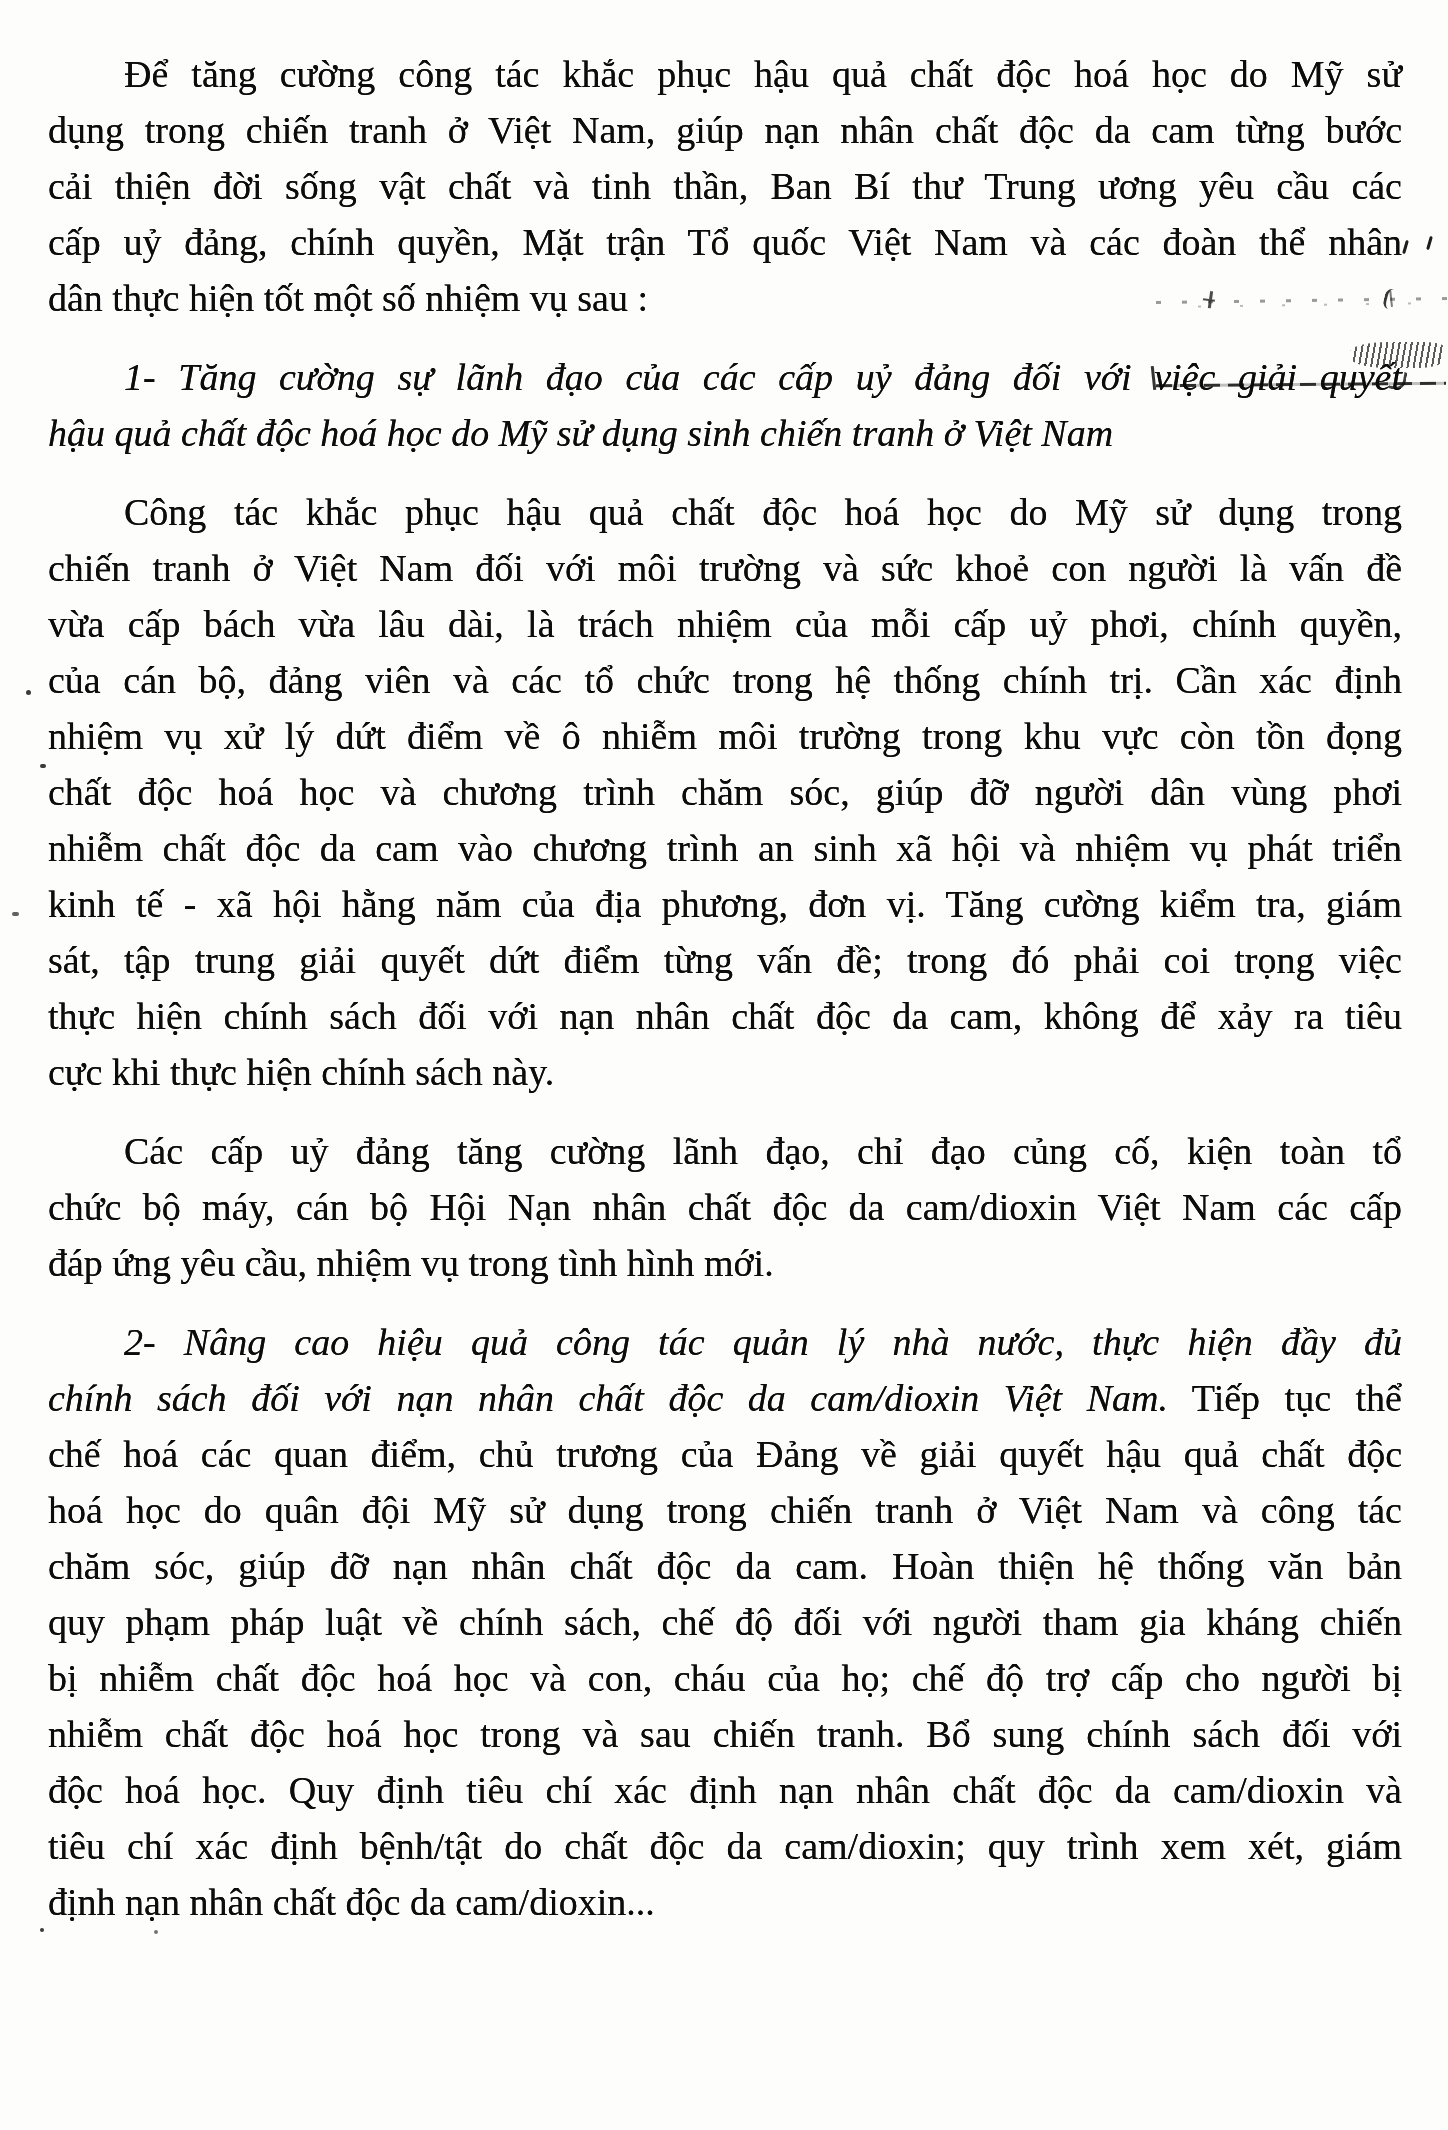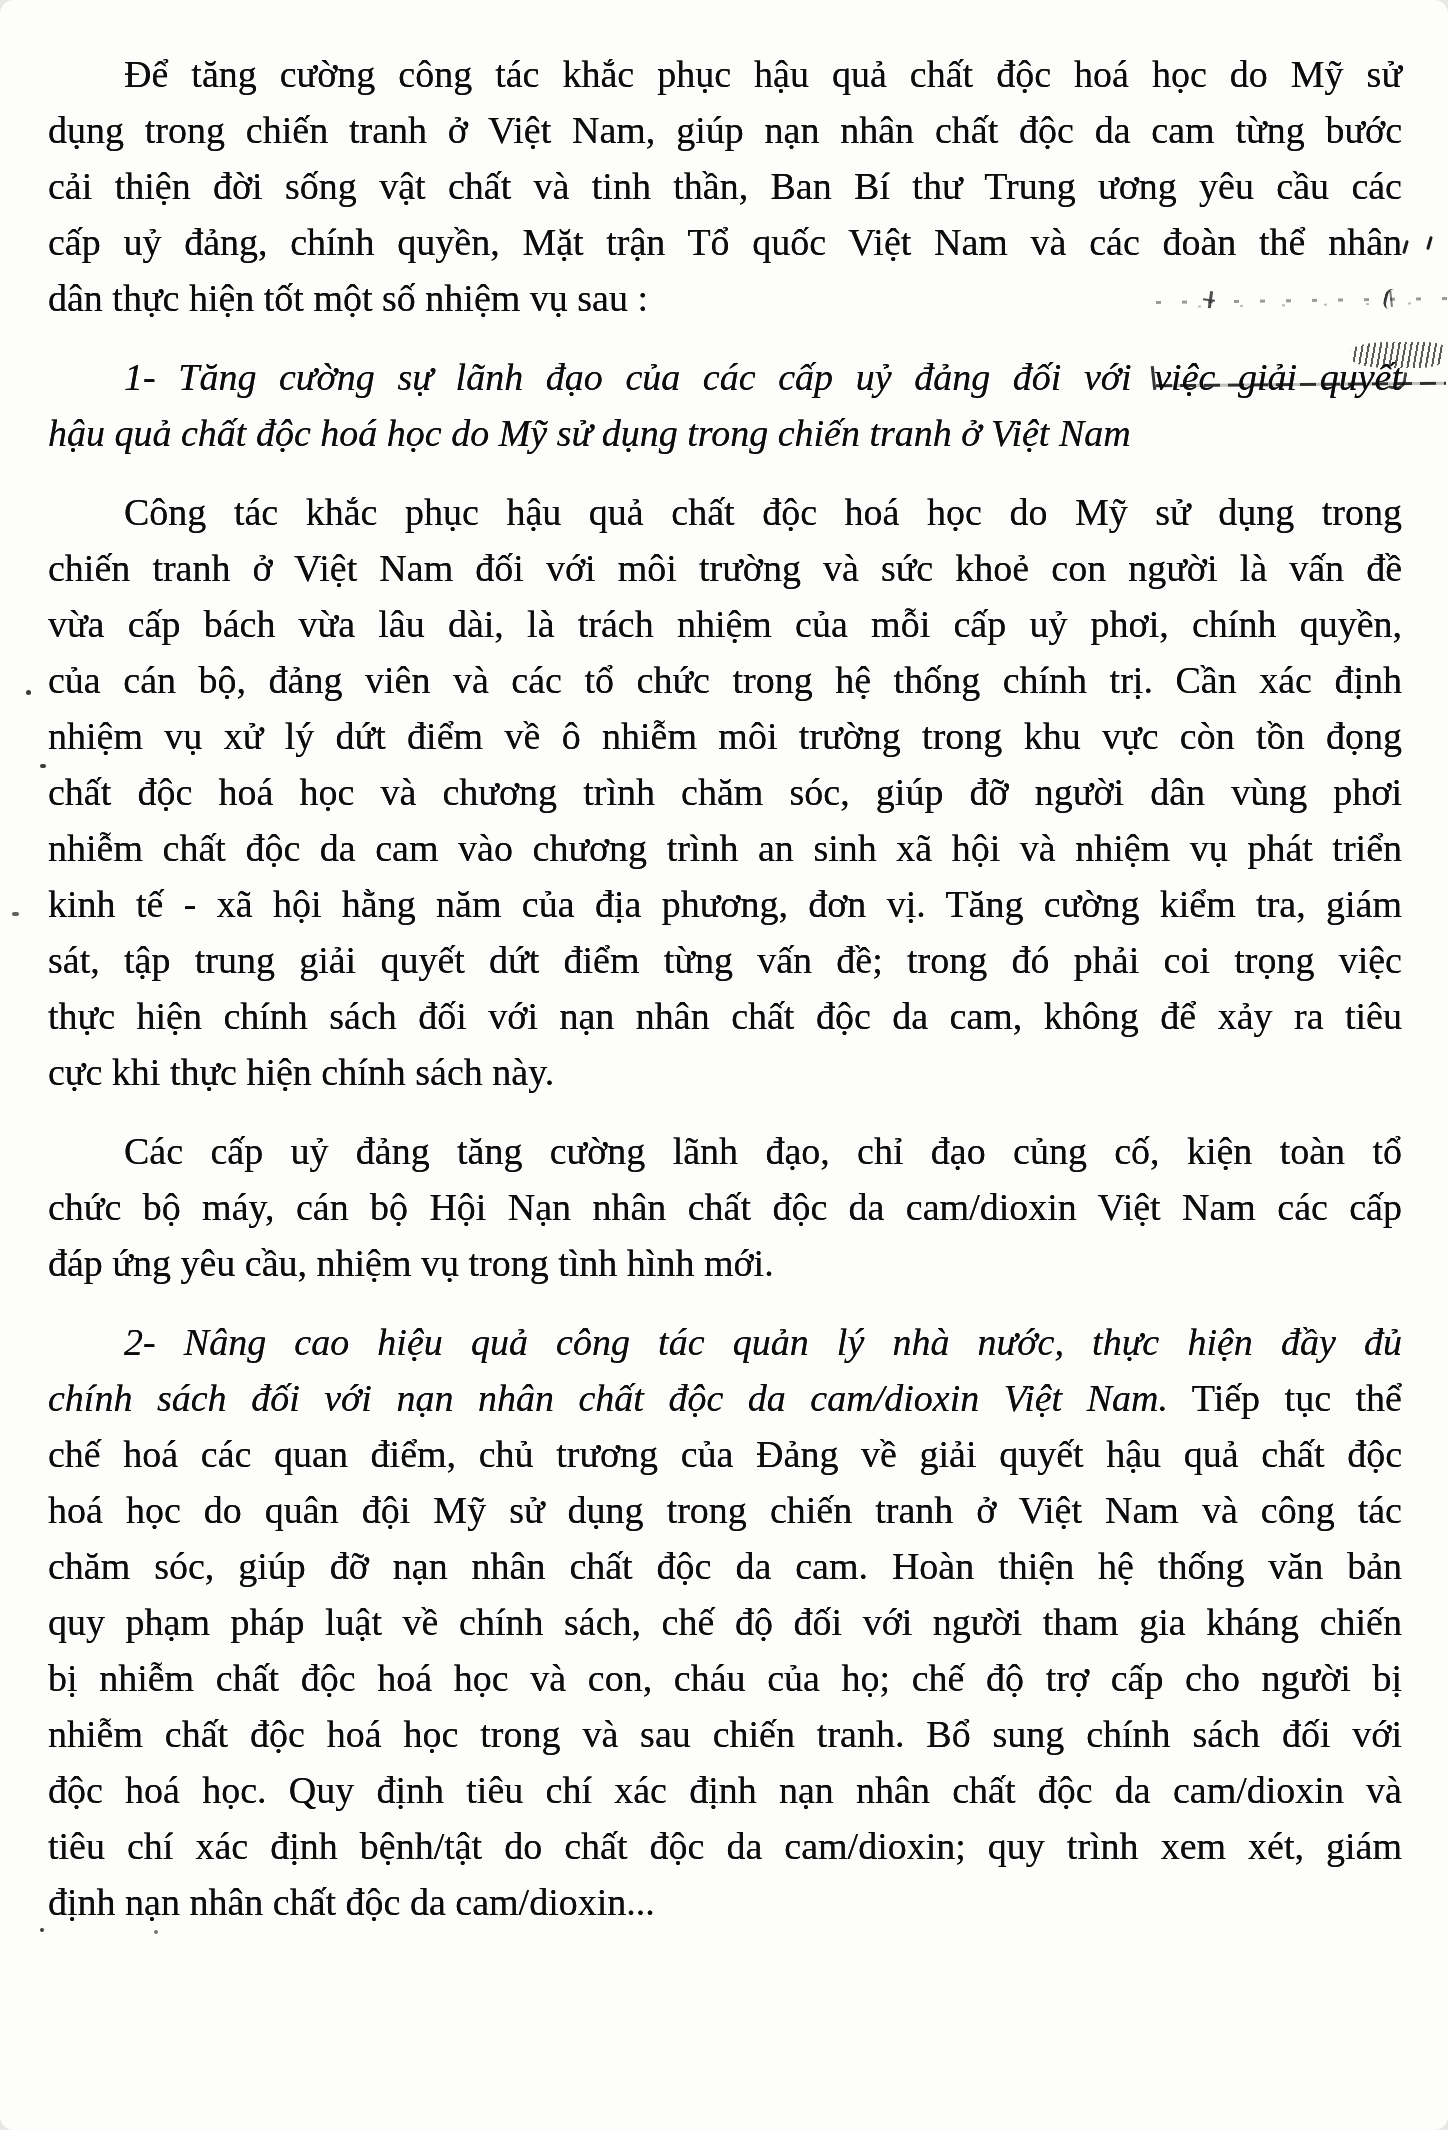--- a/index.html
+++ b/index.html
@@ -7,21 +7,20 @@
 
   .page{
     position:absolute;left:0;top:0;width:1448px;height:2130px;
     box-sizing:border-box;
     padding:46px 46px 0 48px;
     background:#fdfdfb;
     color:#0c0c0c;
     font-family:"Liberation Serif","DejaVu Serif",serif;
     font-size:38px;
     text-shadow:0 0 0.6px rgba(0,0,0,.85);
-    border-radius:14px;
   }
 
   .para{margin-top:23px;}
   .para:first-of-type{margin-top:0;}
 
   .line{
     height:56px;
     line-height:56px;
     text-align:justify;
     text-align-last:justify;
@@ -79,21 +78,21 @@
   <section class="para">
     <div class="line indent">Để tăng cường công tác khắc phục hậu quả chất độc hoá học do Mỹ sử</div>
     <div class="line">dụng trong chiến tranh ở Việt Nam, giúp nạn nhân chất độc da cam từng bước</div>
     <div class="line">cải thiện đời sống vật chất và tinh thần, Ban Bí thư Trung ương yêu cầu các</div>
     <div class="line">cấp uỷ đảng, chính quyền, Mặt trận Tổ quốc Việt Nam và các đoàn thể nhân</div>
     <div class="line end">dân thực hiện tốt một số nhiệm vụ sau :</div>
   </section>
 
   <section class="para it">
     <div class="line indent">1- Tăng cường sự lãnh đạo của các cấp uỷ đảng đối với việc giải quyết</div>
-    <div class="line end">hậu quả chất độc hoá học do Mỹ sử dụng trong chiến tranh ở Việt Nam</div>
+    <div class="line end">hậu quả chất độc hoá học do Mỹ sử dụng sinh chiến tranh ở Việt Nam</div>
   </section>
 
   <section class="para">
     <div class="line indent">Công tác khắc phục hậu quả chất độc hoá học do Mỹ sử dụng trong</div>
     <div class="line">chiến tranh ở Việt Nam đối với môi trường và sức khoẻ con người là vấn đề</div>
     <div class="line">vừa cấp bách vừa lâu dài, là trách nhiệm của mỗi cấp uỷ phơi, chính quyền,</div>
     <div class="line">của cán bộ, đảng viên và các tổ chức trong hệ thống chính trị. Cần xác định</div>
     <div class="line">nhiệm vụ xử lý dứt điểm về ô nhiễm môi trường trong khu vực còn tồn đọng</div>
     <div class="line">chất độc hoá học và chương trình chăm sóc, giúp đỡ người dân vùng phơi</div>
     <div class="line">nhiễm chất độc da cam vào chương trình an sinh xã hội và nhiệm vụ phát triển</div>

